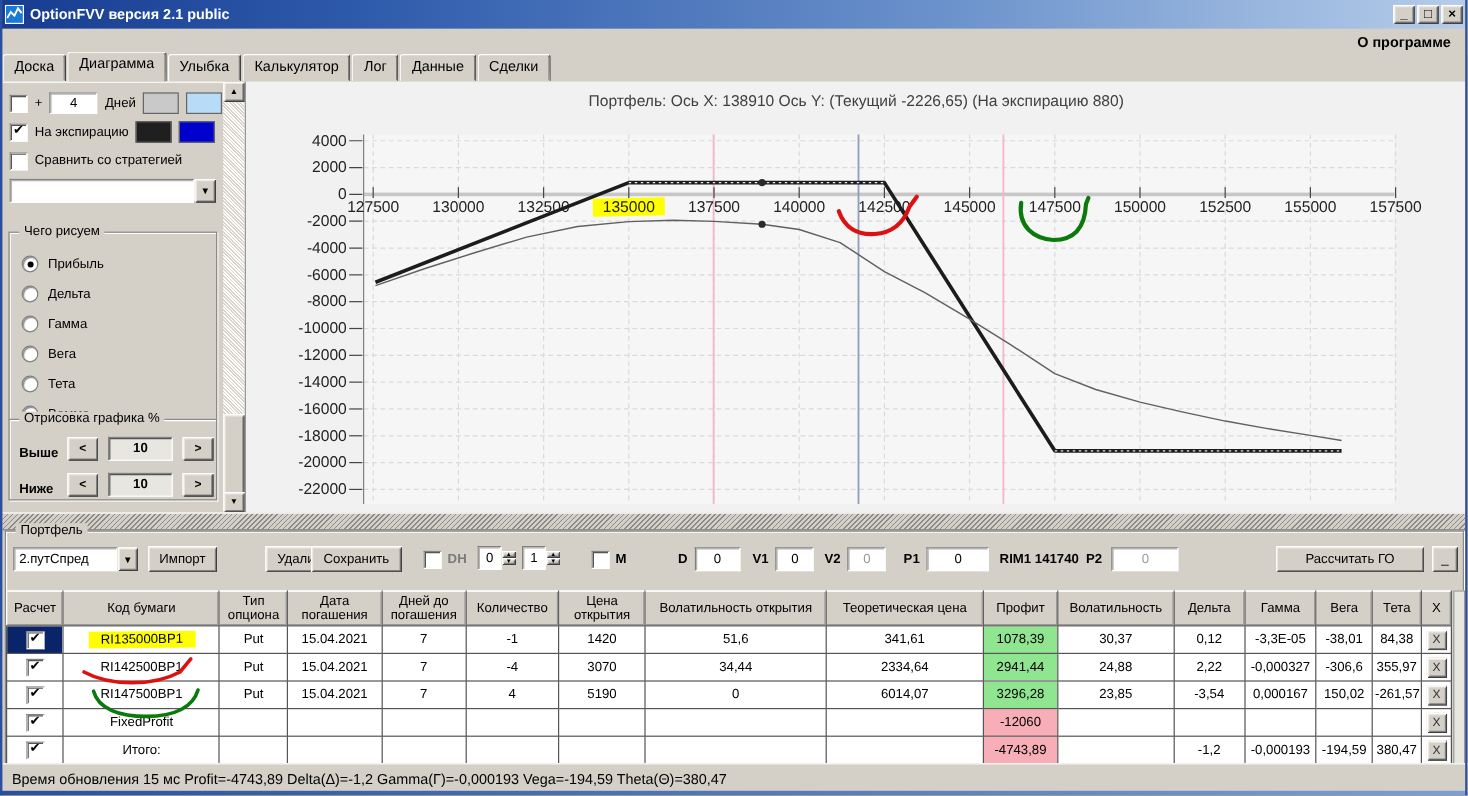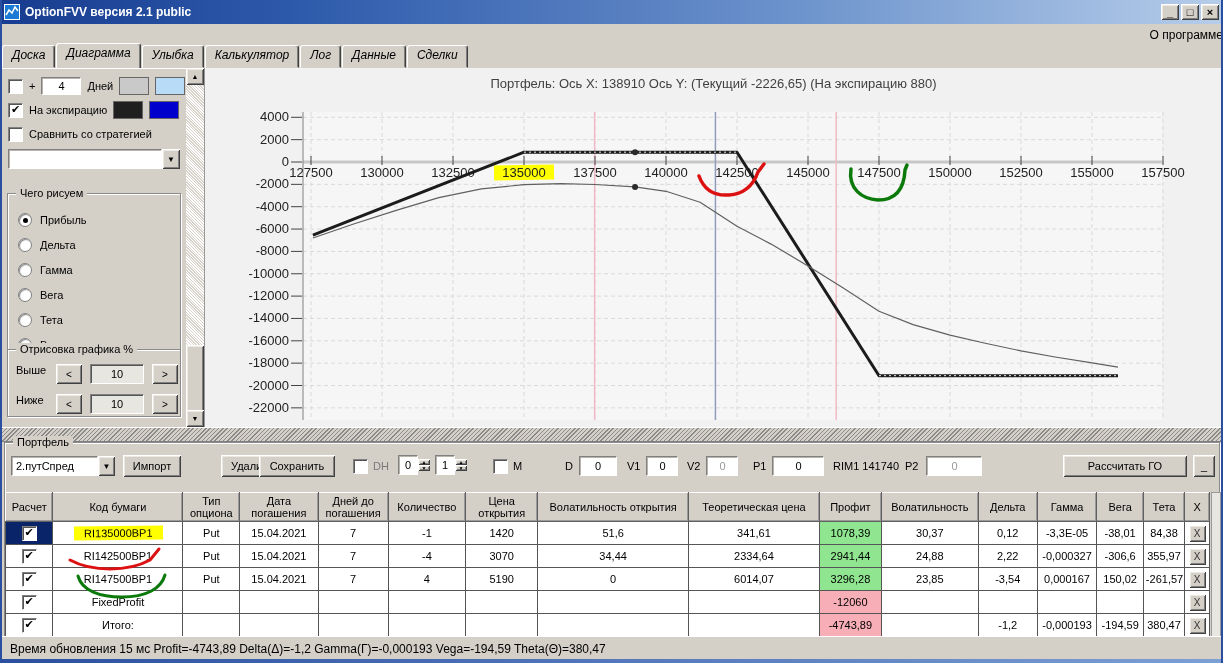--- a/index.html
+++ b/index.html
@@ -14,22 +14,22 @@
   .titlebar{left:0;top:0;width:1223px;height:24px;
     background:linear-gradient(to right,#173c8f 0,#2f5bac 25%,#6c93cc 65%,#b6cdea 100%);
     display:flex;align-items:center;color:#fff;font-weight:bold;font-size:12px;}
   .titlebar .app-icon{width:16px;height:16px;margin:0 5px 0 4px;}
   .win-btns{margin-left:auto;display:flex;gap:2px;padding-right:4px;}
   .win-btn{width:18px;height:16px;display:flex;align-items:center;justify-content:center;
     color:#000;font-size:11px;font-weight:bold;line-height:1;}
   
   .menubar{left:0;top:24px;width:1223px;height:22px;display:flex;align-items:center;background:#d4d0c8;font-size:12px;}
   .menu-item{padding:3px 10px;}
-  .menu-right{margin-left:auto;}
-  .tabbar{left:2px;top:46px;width:1219px;height:22px;display:flex;align-items:flex-end;font-style:italic;}
+  .menu-right{margin-left:auto;padding-right:14px;font-weight:bold;}
+  .tabbar{left:2px;top:46px;width:1219px;height:22px;display:flex;align-items:flex-end;}
   .tab{height:19px;padding:2px 9px 0;margin-right:1px;background:#d4d0c8;font-size:12px;
     border:1px solid;border-color:#ffffff #404040 #d4d0c8 #ffffff;border-radius:3px 3px 0 0;
     box-shadow:inset -1px 0 0 #808080;}
   .tab.active{height:22px;font-weight:normal;border-bottom:none;z-index:2;}
   
   .sidebar{left:2px;top:68px;width:184px;height:359px;background:#d4d0c8;border-top:1px solid #fff;}
   .s-row{position:absolute;left:6px;display:flex;align-items:center;gap:6px;height:18px;}
   .cb{width:13px;height:13px;background:#fff;border:1px solid;border-color:#808080 #fff #fff #808080;
     box-shadow:inset 1px 1px 0 #555;display:inline-flex;align-items:center;justify-content:center;
     font-size:11px;line-height:1;flex:0 0 auto;}
@@ -38,21 +38,21 @@
   .mini-inp{width:38px;height:16px;text-align:center;font-size:11px;font-family:"Liberation Sans",sans-serif;padding:0;}
   .combo{position:absolute;left:6px;top:80px;width:172px;height:20px;display:flex;}
   .combo .val{flex:1;}
   .combo .drop{width:18px;height:20px;display:flex;align-items:center;justify-content:center;font-size:8px;}
   .groupbox{position:absolute;left:5px;width:172px;background:#d4d0c8;}
   .groupbox .glabel{position:absolute;top:-7px;left:8px;background:#d4d0c8;padding:0 4px;}
   .radio-item{display:flex;align-items:center;gap:8px;margin:11px 0 0 10px;height:14px;}
   .radio{width:12px;height:12px;border-radius:50%;background:#fff;border:1px solid #808080;
     box-shadow:inset 1px 1px 1px #888;display:inline-flex;align-items:center;justify-content:center;flex:0 0 auto;}
   .radio.sel::after{content:"";width:5px;height:5px;border-radius:50%;background:#000;}
-  .spin-row{display:flex;align-items:flex-start;gap:8px;margin:10px 0 0 8px;}
+  .spin-row{display:flex;align-items:flex-end;gap:8px;margin:10px 0 0 8px;font-weight:bold;}
   .small-btn{width:26px;height:20px;display:flex;align-items:center;justify-content:center;font-size:10px;}
   .num-box{width:52px;height:18px;display:flex;align-items:center;justify-content:center;background:#e8e6e0;
     border:1px solid;border-color:#808080 #fff #fff #808080;box-shadow:inset 1px 1px 0 #555;}
   
   .sscroll{left:186px;top:68px;width:18px;height:359px;
     background:repeating-linear-gradient(45deg,#ffffff 0 1px,#d8d4cc 1px 2px);}
   .sb-btn{position:absolute;left:0;width:18px;height:17px;display:flex;align-items:center;justify-content:center;font-size:7px;color:#000;}
   .sb-thumb{position:absolute;left:0;top:277px;width:18px;height:67px;}
   
   .chartpanel{left:204px;top:68px;width:1017px;height:359px;background:#f1f1f1;border-left:1px solid #999;}
@@ -60,21 +60,21 @@
   #chart-svg{position:absolute;left:0;top:0;}
   .tick{font-family:"Liberation Sans",sans-serif;font-size:13px;fill:#222;}
   
   .splitter{left:2px;top:427px;width:1219px;height:13px;background:#d4d0c8;
     border-top:1px solid #fff;border-bottom:1px solid #808080;
     background-image:repeating-linear-gradient(135deg,#8a8a8a 0 1px,transparent 1px 3px);}
   
   .portfolio{left:4px;top:442px;width:1214px;height:194px;}
   .ptoolbar-item{position:absolute;top:12px;height:22px;display:flex;align-items:center;}
   .btn{display:flex;align-items:center;justify-content:center;font-size:11px;}
-  .lbl{font-size:11px;}
+  .lbl{font-size:11px;font-weight:bold;}
   .spinbox{display:flex;height:20px;}
   .spin-arrows{display:flex;flex-direction:column;width:12px;}
   .spin-arrows div{flex:1;display:flex;align-items:center;justify-content:center;font-size:5px;}
   input.tb{height:18px;font-size:11px;font-family:"Liberation Sans",sans-serif;text-align:center;padding:0;}
   input.disabled{color:#9a9a9a;}
   
   .ptable{position:absolute;left:0;top:49px;border-collapse:collapse;table-layout:fixed;width:1205px;background:#fff;}
   .ptable th{background:#d4d0c8;font-weight:normal;font-size:11px;height:28px;padding:0 2px;
     border:1px solid;border-color:#ffffff #606060 #606060 #ffffff;box-shadow:inset -1px -1px 0 #9a9a9a;}
   .ptable td{border:1px solid #555;height:22px;text-align:center;font-size:11px;padding:0 2px;overflow:hidden;white-space:nowrap;}

